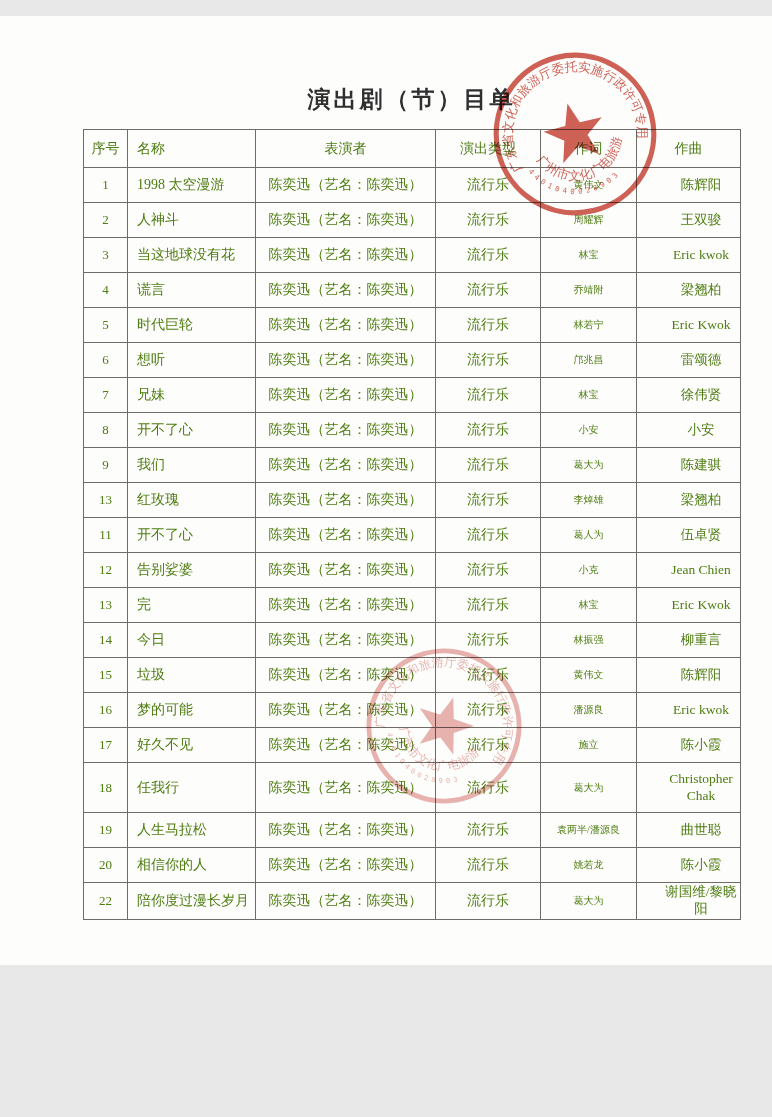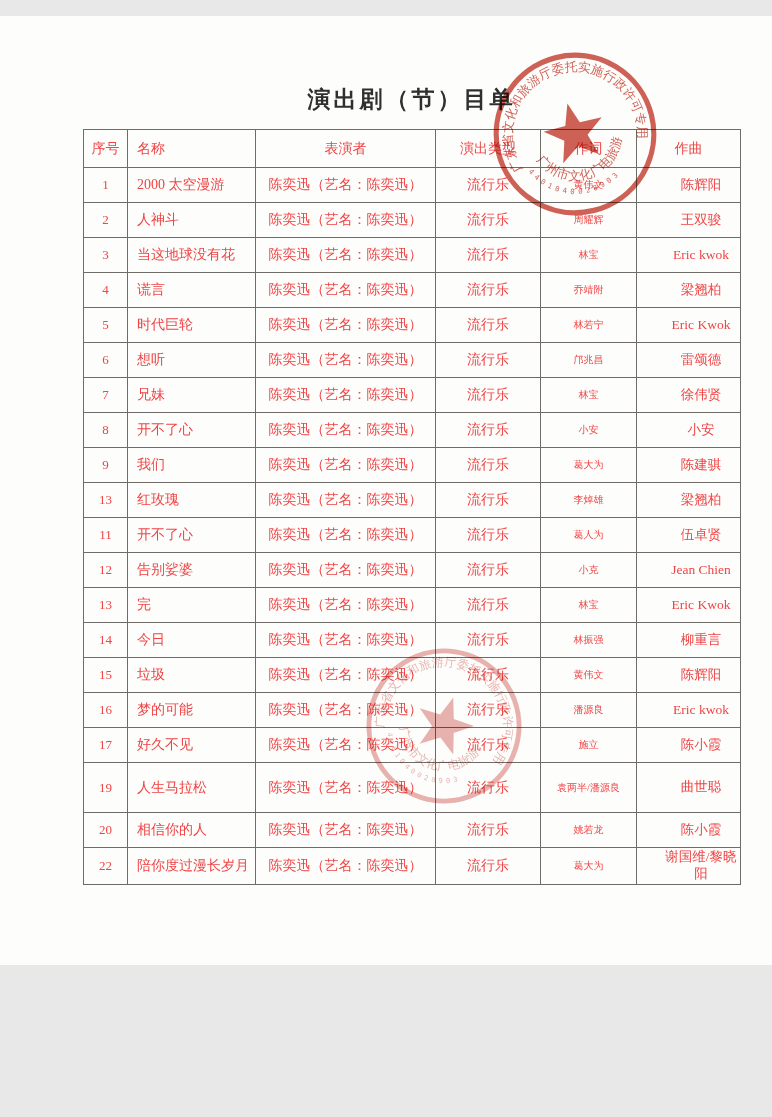--- a/index.html
+++ b/index.html
@@ -23,21 +23,21 @@
     letter-spacing:3px;
     color:#2f2f2f;
   }
   table.program-table{
     position:absolute;
     left:83px;top:113px;
     width:657px;
     border-collapse:collapse;
     table-layout:fixed;
     font-size:14px;
-    color:#ef4444;
+    color:#4d7c0f;
     border-radius:11px;
   }
   .program-table th,.program-table td{
     border:1px solid #6f6c68;
     padding:1px 3px;
     text-align:center;
     vertical-align:middle;
     font-weight:normal;
     overflow:hidden;
   }
@@ -103,21 +103,21 @@
           <th class="col-name">名称</th>
           <th class="col-performer">表演者</th>
           <th class="col-type">演出类型</th>
           <th class="col-lyricist">作词</th>
           <th class="col-composer">作曲</th>
         </tr>
     </thead>
     <tbody>
         <tr>
           <td class="col-no">1</td>
-          <td class="col-name">2000 太空漫游</td>
+          <td class="col-name">1998 太空漫游</td>
           <td class="col-performer">陈奕迅（艺名：陈奕迅）</td>
           <td class="col-type">流行乐</td>
           <td class="col-lyricist">黄伟文</td>
           <td class="col-composer">陈辉阳</td>
         </tr>
         <tr>
           <td class="col-no">2</td>
           <td class="col-name">人神斗</td>
           <td class="col-performer">陈奕迅（艺名：陈奕迅）</td>
           <td class="col-type">流行乐</td>
@@ -236,20 +236,28 @@
           <td class="col-lyricist">潘源良</td>
           <td class="col-composer">Eric kwok</td>
         </tr>
         <tr>
           <td class="col-no">17</td>
           <td class="col-name">好久不见</td>
           <td class="col-performer">陈奕迅（艺名：陈奕迅）</td>
           <td class="col-type">流行乐</td>
           <td class="col-lyricist">施立</td>
           <td class="col-composer">陈小霞</td>
+        </tr>
+        <tr>
+          <td class="col-no">18</td>
+          <td class="col-name">任我行</td>
+          <td class="col-performer">陈奕迅（艺名：陈奕迅）</td>
+          <td class="col-type">流行乐</td>
+          <td class="col-lyricist">葛大为</td>
+          <td class="col-composer">Christopher Chak</td>
         </tr>
         <tr>
           <td class="col-no">19</td>
           <td class="col-name">人生马拉松</td>
           <td class="col-performer">陈奕迅（艺名：陈奕迅）</td>
           <td class="col-type">流行乐</td>
           <td class="col-lyricist">袁两半/潘源良</td>
           <td class="col-composer">曲世聪</td>
         </tr>
         <tr>

